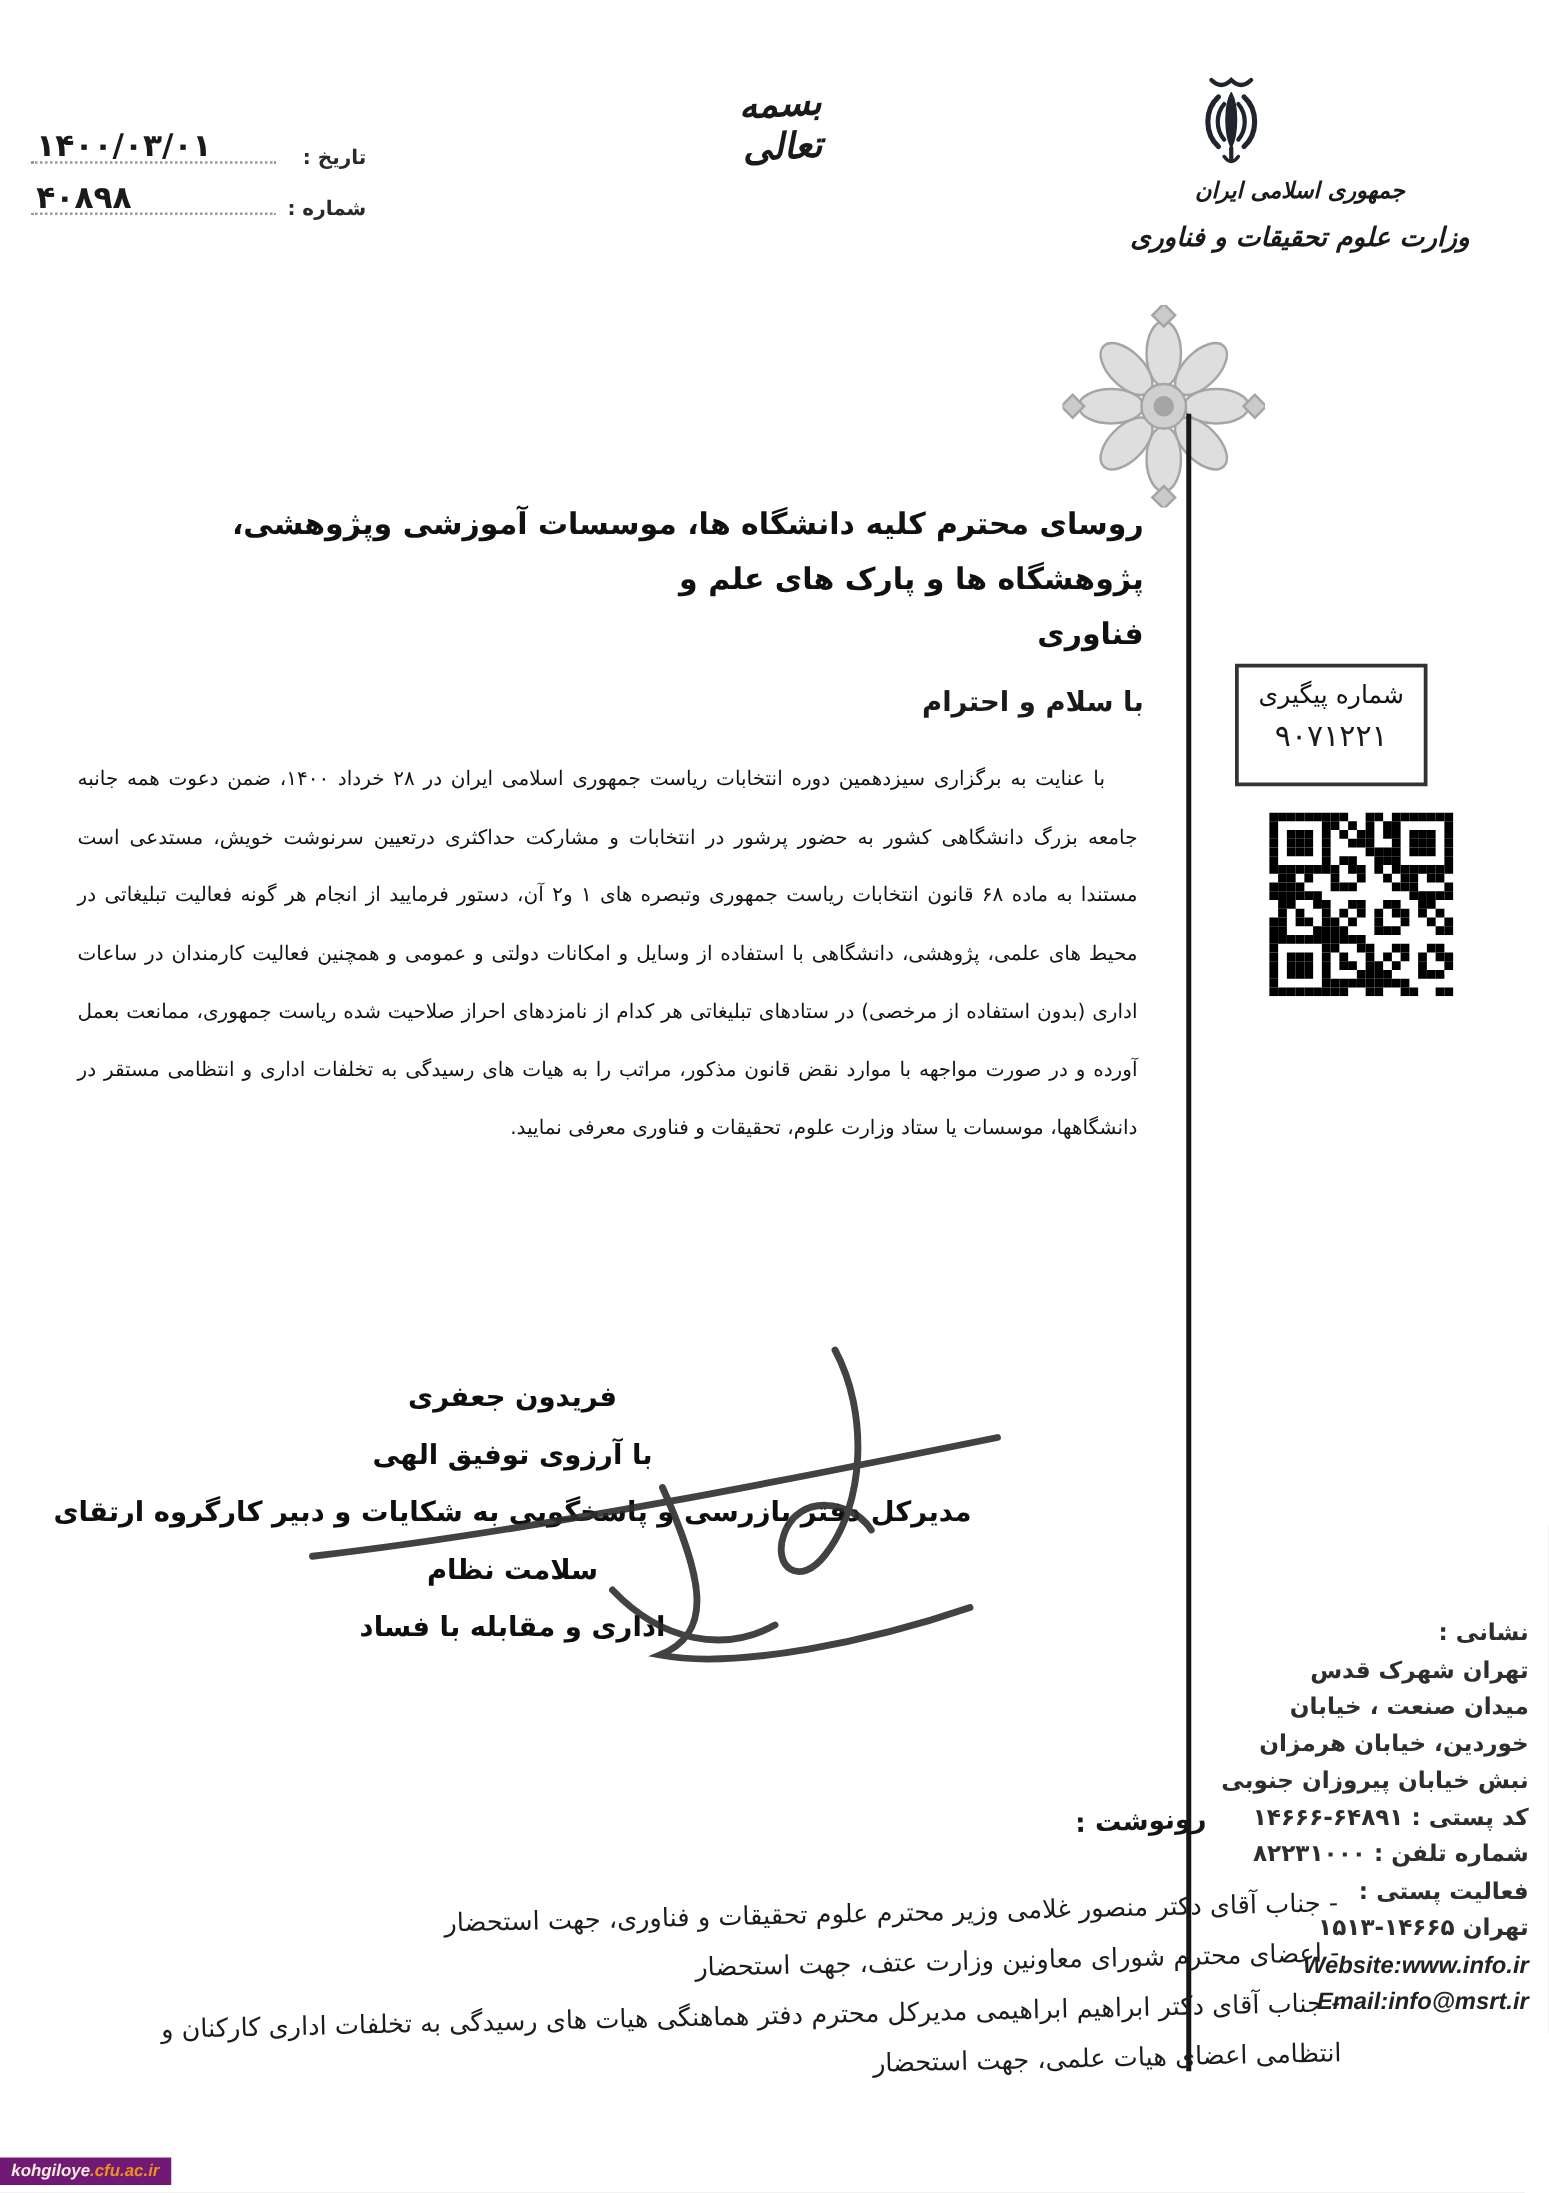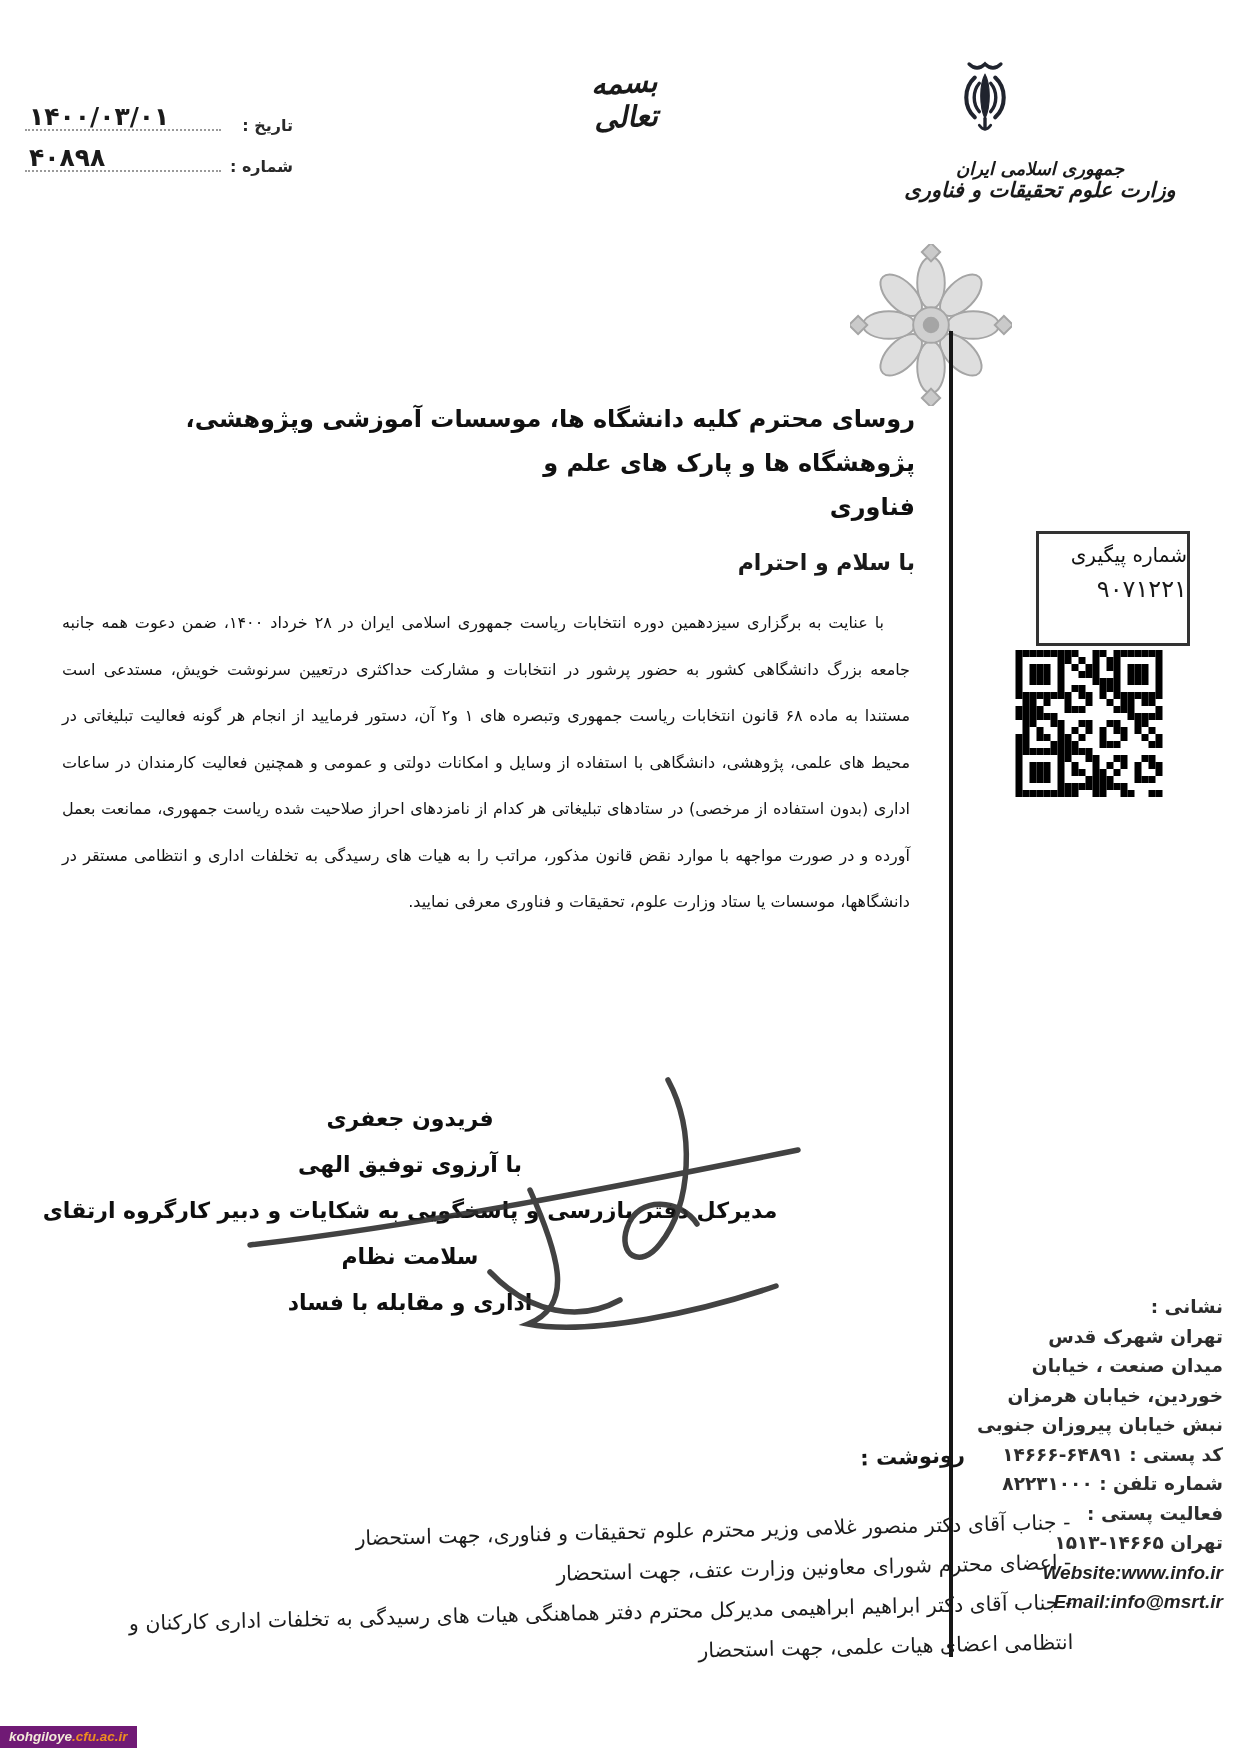--- a/index.html
+++ b/index.html
@@ -2,21 +2,21 @@
 <html><head>
 <meta charset="utf-8">
 <style>
   html,body{margin:0;padding:0;background:#e8e8e8;}
   .page{position:relative;width:1239px;height:1754px;background:#ffffff;margin:0 auto;overflow:hidden;
         font-family:"DejaVu Sans",sans-serif;color:#1a1a1a;}
   .abs{position:absolute;}
 
   
   .emblem{left:948px;top:56px;width:74px;height:84px;}
-  .gov1{left:900px;top:142px;width:280px;text-align:center;font-size:18px;font-weight:bold;font-style:italic;direction:rtl;margin-top:16px;}
+  .gov1{left:900px;top:142px;width:280px;text-align:center;font-size:18px;font-weight:bold;font-style:italic;direction:rtl;}
   .gov2{left:890px;top:178px;width:300px;text-align:center;font-size:21px;font-weight:bold;font-style:italic;direction:rtl;}
   .bismillah{left:560px;top:66px;width:130px;text-align:center;font-size:29px;font-weight:bold;font-style:italic;
              transform:rotate(-3deg);direction:rtl;}
 
   
   .meta{left:25px;top:100px;width:268px;direction:rtl;}
   .meta-row{position:relative;height:41px;}
   .meta-label{position:absolute;right:0;bottom:6px;font-size:16px;font-weight:bold;color:#2a2a2a;}
   .meta-dots{position:absolute;left:0;right:72px;bottom:10px;border-bottom:2px dotted #9a9a9a;height:0;}
   .meta-value{position:absolute;left:4px;bottom:10px;font-size:25px;font-weight:bold;direction:ltr;white-space:nowrap;}
@@ -33,22 +33,22 @@
   
   .body-text{left:62px;top:600px;width:848px;direction:rtl;text-align:justify;text-align-last:right;
              font-size:16px;line-height:46.5px;text-indent:26px;color:#141414;}
 
   
   .sig-block{left:35px;top:1096px;width:750px;direction:rtl;text-align:center;font-weight:bold;
              font-size:22px;line-height:46px;color:#0f0f0f;}
   .signature-svg{left:190px;top:1072px;width:620px;height:275px;pointer-events:none;}
 
   
-  .track-box{left:1036px;top:531px;width:154px;height:115px;border:3px solid #333;direction:rtl;
-             text-align:right;box-sizing:border-box;padding-top:9px;}
+  .track-box{left:988px;top:531px;width:154px;height:98px;border:3px solid #333;direction:rtl;
+             text-align:center;box-sizing:border-box;padding-top:9px;}
   .track-label{font-size:20px;color:#111;}
   .track-num{font-size:24px;margin-top:8px;letter-spacing:5px;direction:ltr;}
   .qr{left:1014px;top:650px;width:150px;height:147px;}
 
   
   .contact{right:16px;top:1292px;width:252px;direction:rtl;text-align:right;font-weight:bold;
            font-size:18.5px;line-height:29.5px;color:#2e2e2e;}
   .contact .latin{direction:ltr;text-align:right;font-style:italic;font-size:19px;
                   font-family:"Liberation Sans",sans-serif;color:#222;}
 

